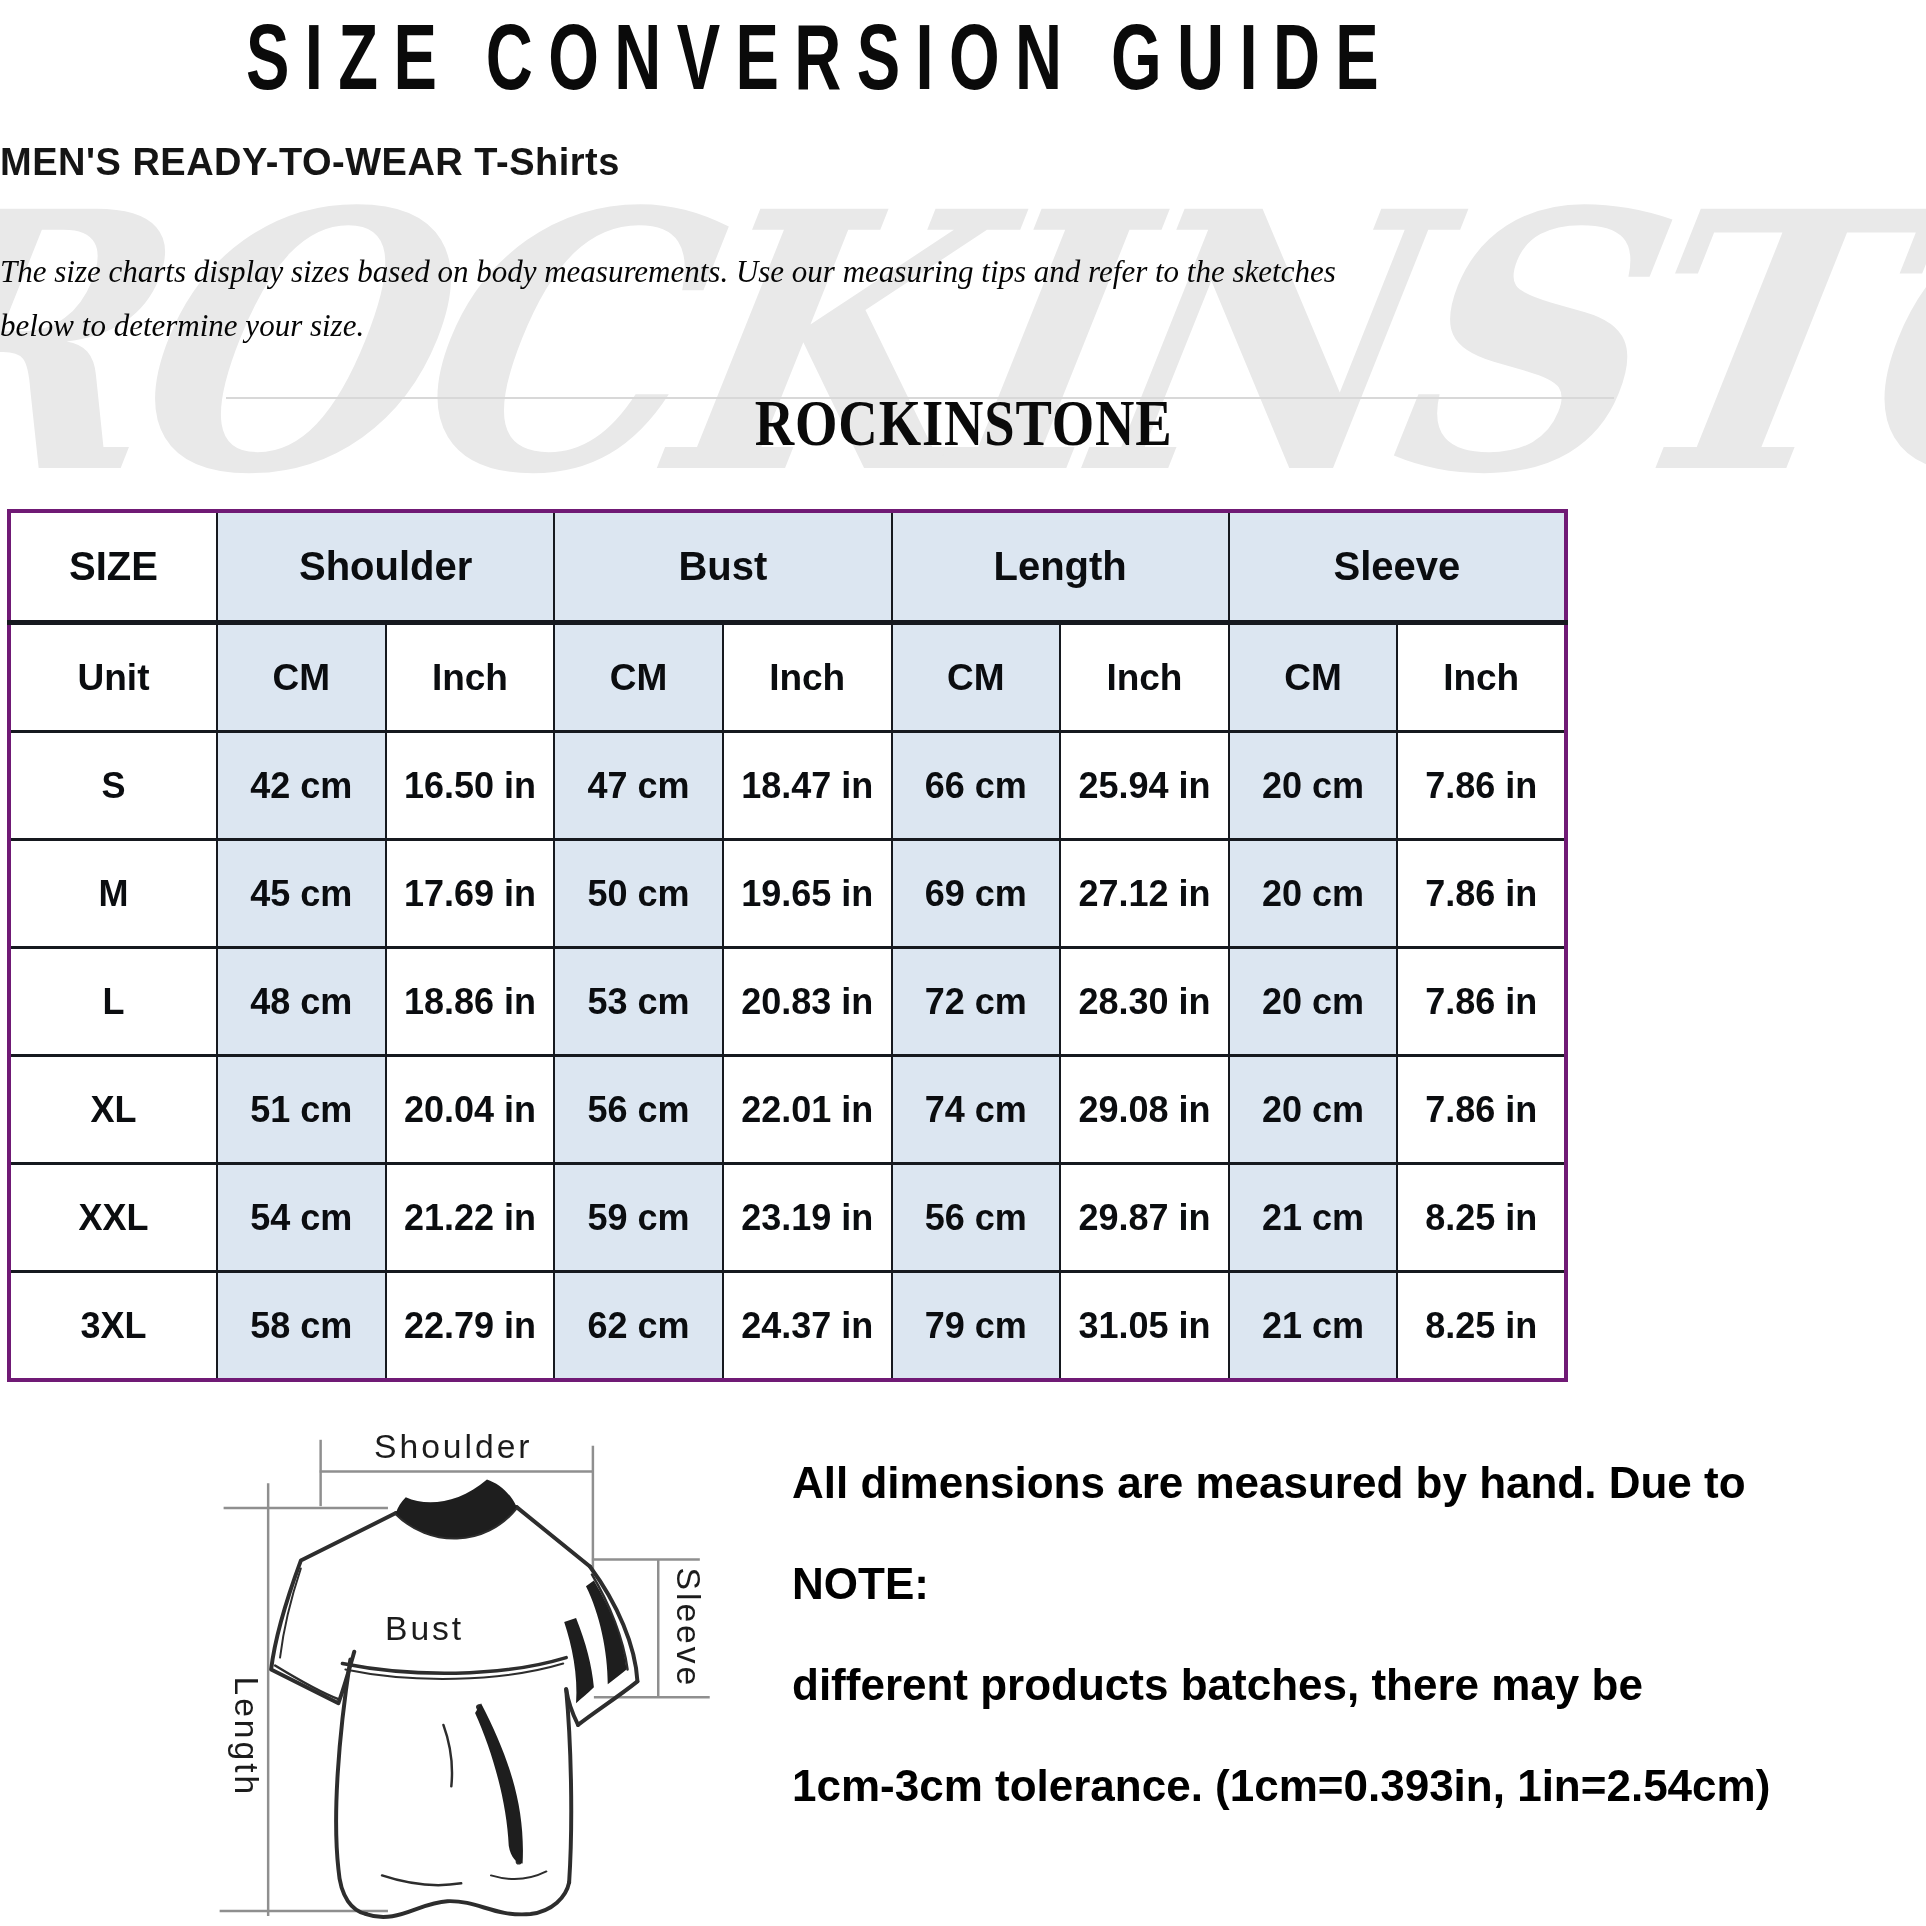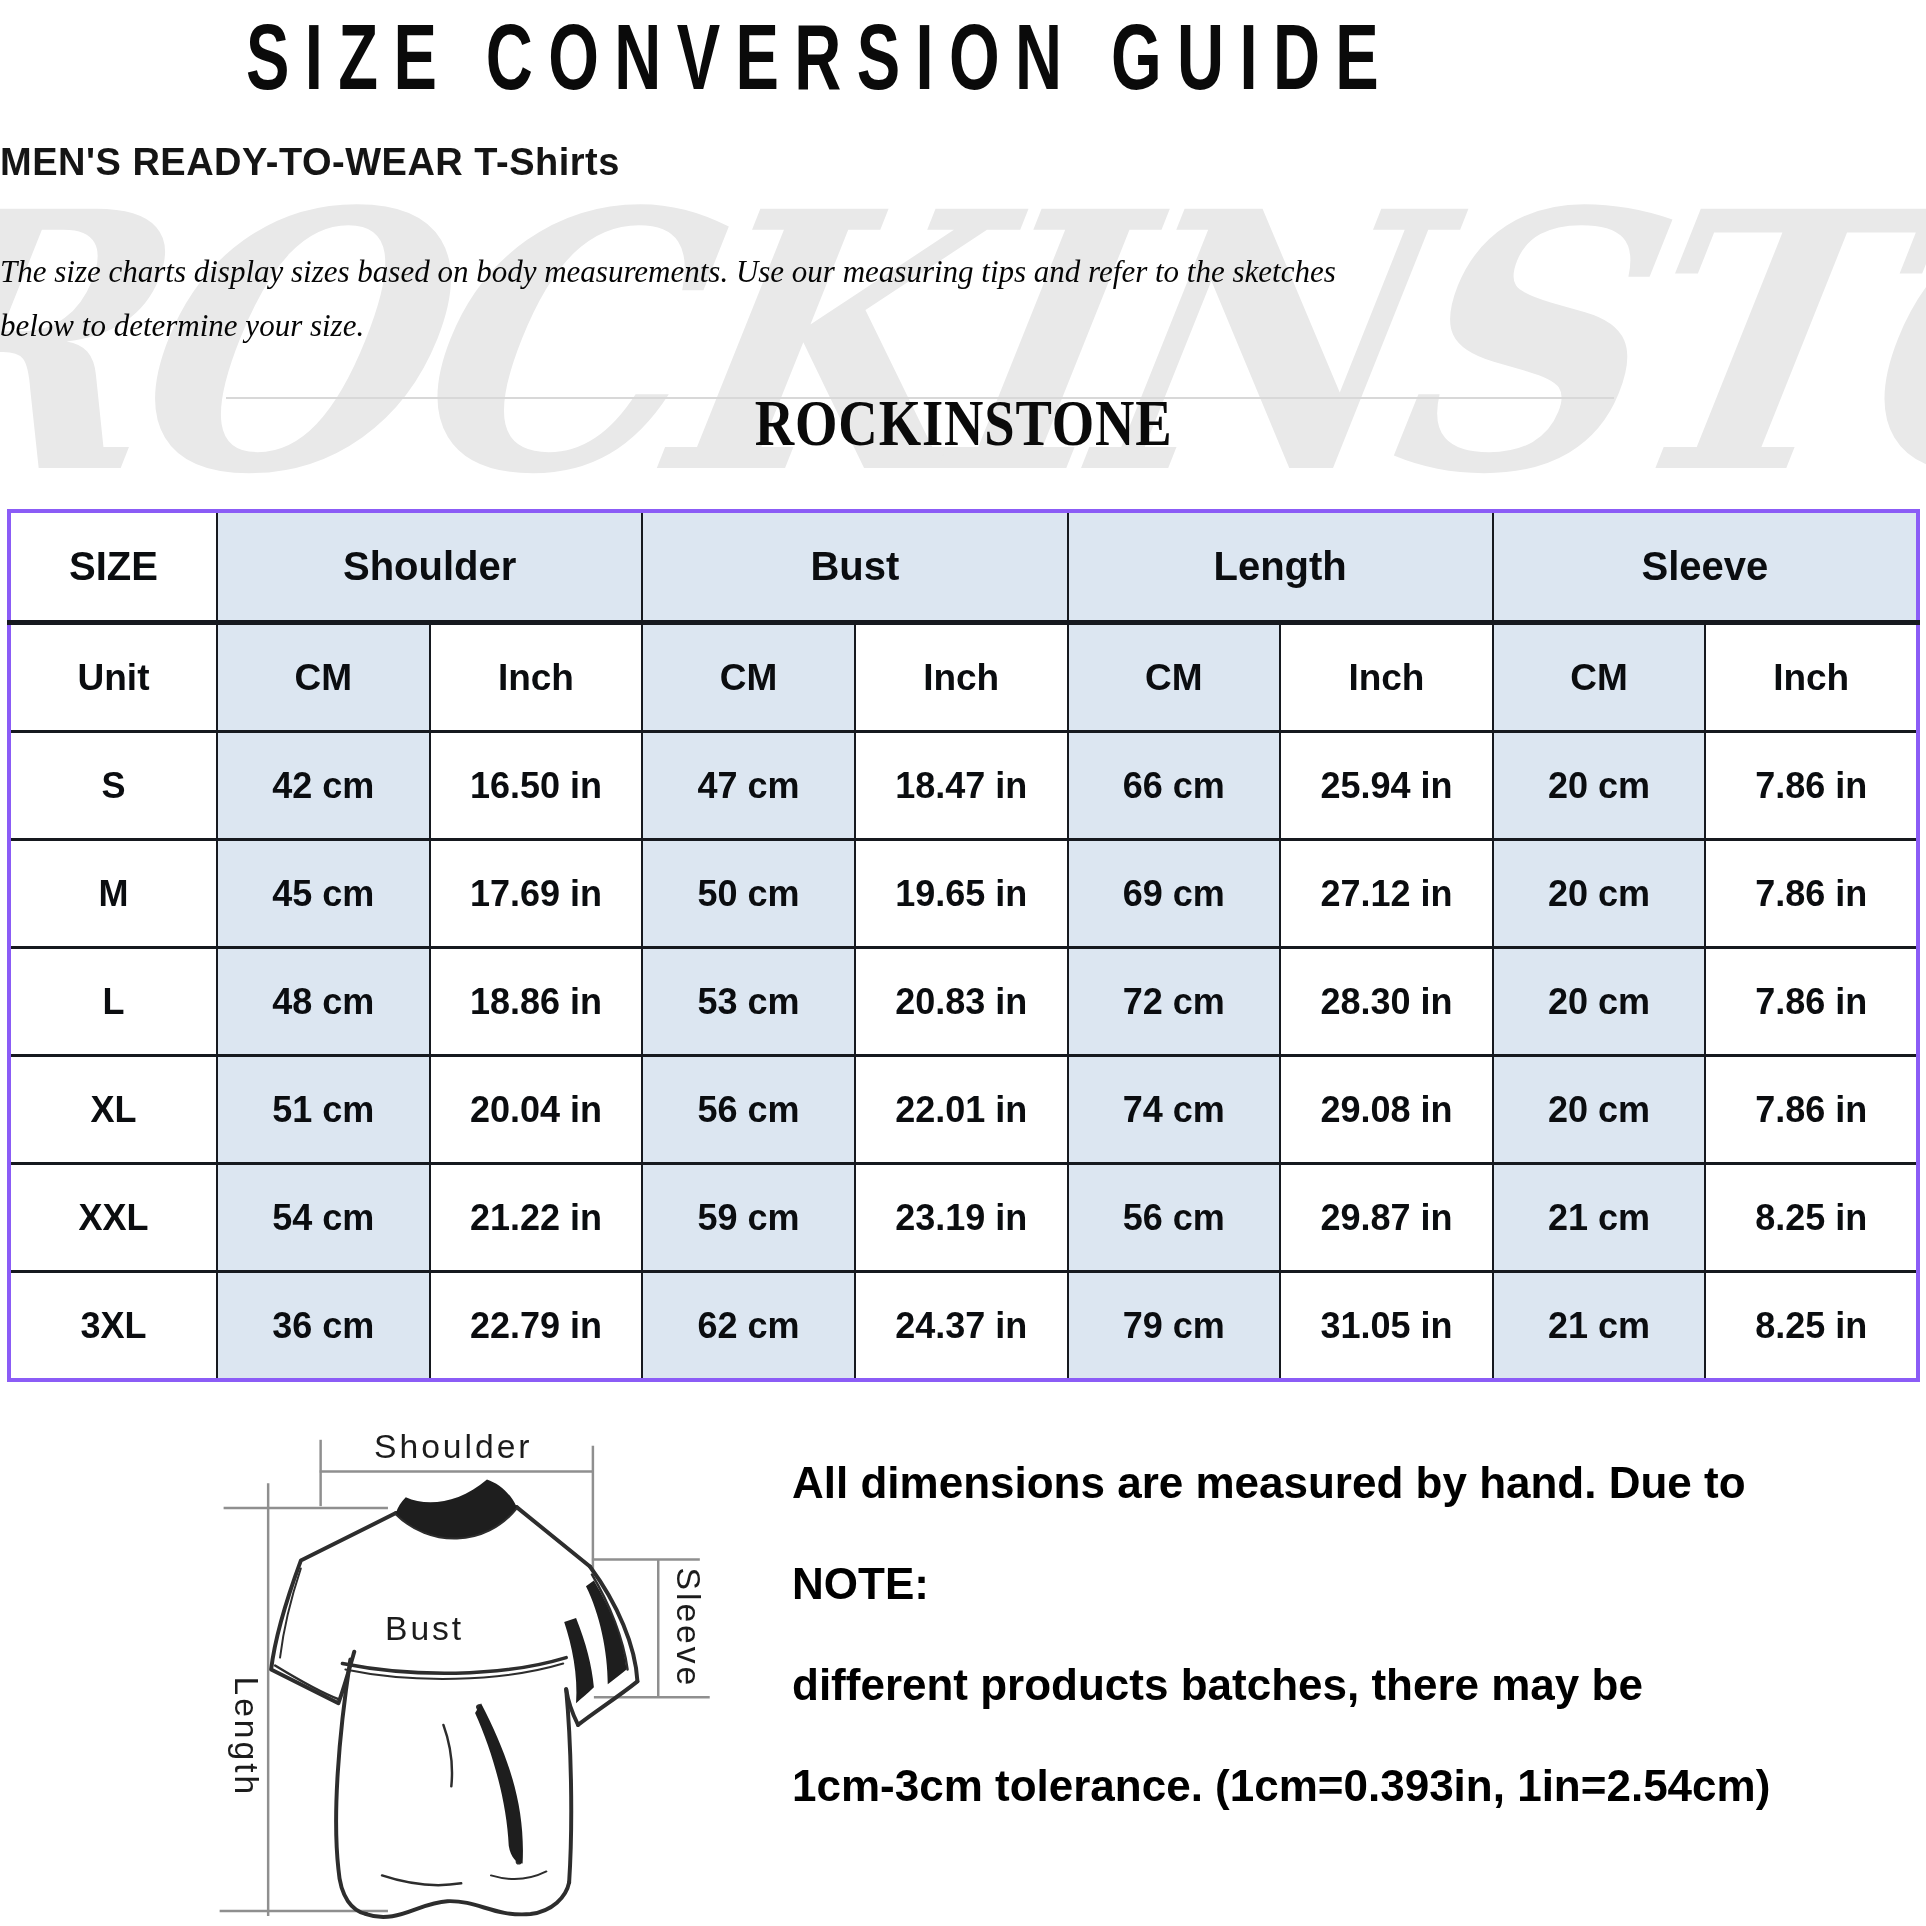--- a/index.html
+++ b/index.html
@@ -31,22 +31,22 @@
     line-height:54px;color:#050505;
   }
   .divider{position:absolute;top:397px;left:226px;width:1388px;height:2px;background:#d8d8d8;z-index:1;}
   .brand-wrap{position:absolute;top:386px;left:0;width:100%;text-align:center;z-index:2;}
   .brand-inner{
     display:inline-block;font-family:"Liberation Serif",serif;font-weight:700;
     font-size:65px;letter-spacing:1px;transform:scaleX(0.84);transform-origin:center;color:#0a0a0a;
   }
   
   table.size-table{
-    position:absolute;top:509px;left:7px;width:1913px;z-index:2;
-    border-collapse:collapse;table-layout:fixed;border:4px solid #8b5cf6;
+    position:absolute;top:509px;left:7px;width:1561px;z-index:2;
+    border-collapse:collapse;table-layout:fixed;border:4px solid #701a75;
   }
   .size-table td{
     border:2px solid #16191f;border-top-width:3px;border-bottom-width:3px;
     text-align:center;vertical-align:middle;padding:0;background:#ffffff;
     font-weight:700;font-size:36px;color:#0b0d10;
   }
   .size-table td.shade{background:#dce6f1;}
   .size-table tr.group-row td{height:107px;font-size:40px;border-bottom-width:5px;}
   .size-table tr.unit-row td{height:105px;font-size:37px;}
   .size-table tr.data-row td{height:105px;}
@@ -163,21 +163,21 @@
         <td>21.22 in</td>
         <td class="shade">59 cm</td>
         <td>23.19 in</td>
         <td class="shade">56 cm</td>
         <td>29.87 in</td>
         <td class="shade">21 cm</td>
         <td>8.25 in</td>
       </tr>
       <tr class="data-row">
         <td>3XL</td>
-        <td class="shade">36 cm</td>
+        <td class="shade">58 cm</td>
         <td>22.79 in</td>
         <td class="shade">62 cm</td>
         <td>24.37 in</td>
         <td class="shade">79 cm</td>
         <td>31.05 in</td>
         <td class="shade">21 cm</td>
         <td>8.25 in</td>
       </tr>
     </tbody>
   </table>

